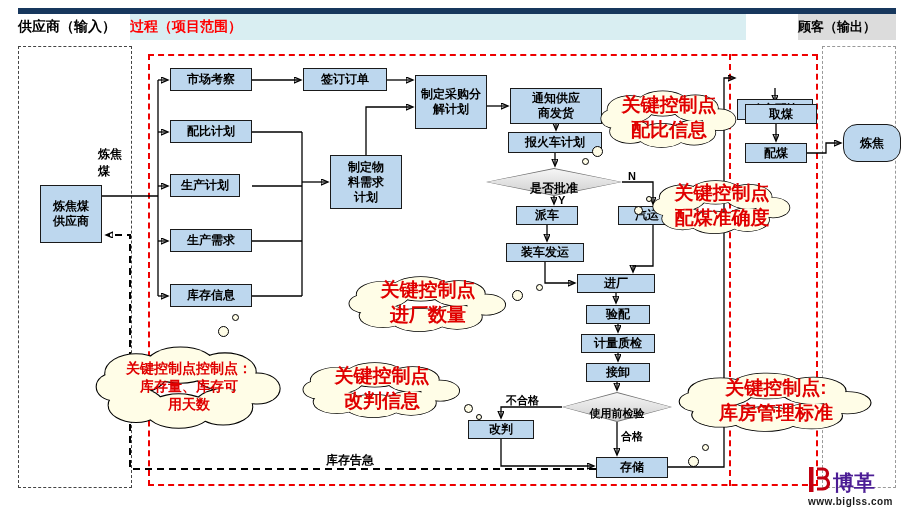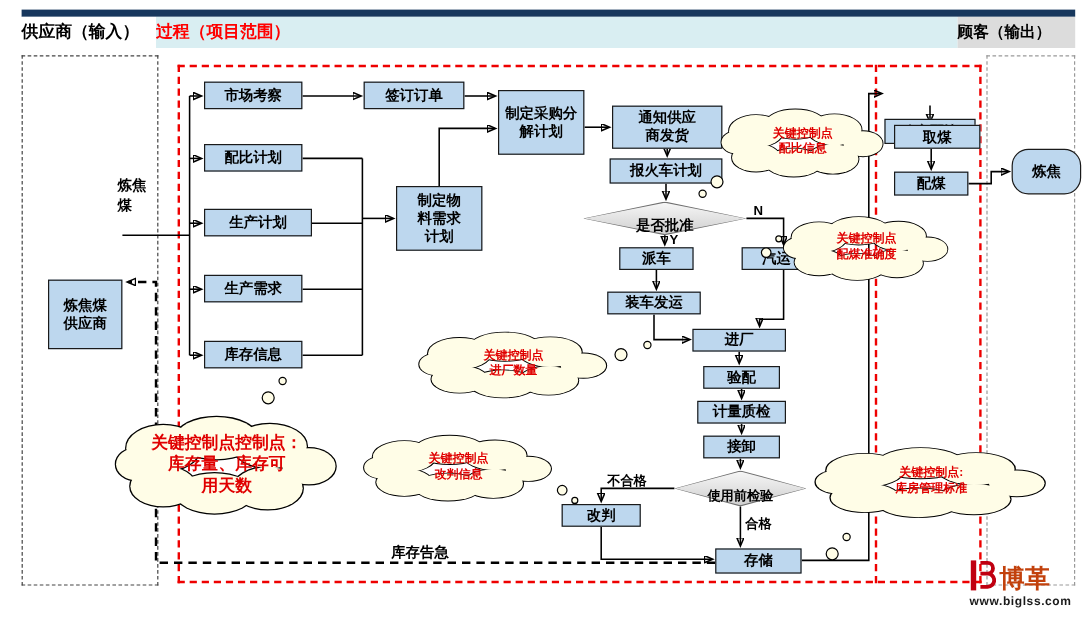--- a/index.html
+++ b/index.html
@@ -5,21 +5,21 @@
   html,body { margin:0; padding:0; background:#fff; }
   body { width:910px; height:515px; }
   .stage { position:relative; width:910px; height:515px; background:#fff; overflow:hidden;
            font-family:"Liberation Sans", sans-serif; color:#000; }
 
   
   .top-bar { position:absolute; left:18px; top:8px; width:878px; height:6px; background:#17375D; z-index:2; }
   .hdr { position:absolute; top:14px; height:26px; display:flex; align-items:center; justify-content:flex-start;
          font-weight:bold; font-size:14px; z-index:2; box-sizing:border-box; }
   .hdr-supplier { left:18px;  width:112px; background:#ffffff; color:#000; }
-  .hdr-process  { left:130px; width:668px; background:#D9EEF2; color:#FF0000; }
+  .hdr-process  { left:130px; width:616px; background:#D9EEF2; color:#FF0000; }
   .hdr-customer { left:798px; width:98px;  background:#DCDCDC; color:#000; font-size:13px; }
 
   
   .region { position:absolute; box-sizing:border-box; z-index:0; }
   .region-supplier { left:18px;  top:46px; width:114px; height:442px; border:1px dashed #444; }
   .region-process  { left:148px; top:54px; width:670px; height:432px; border:2px dashed #EE0000; }
   .divider-red     { left:729px; top:54px; width:0;     height:432px; border-left:2px dashed #EE0000; }
   .region-customer { left:822px; top:46px; width:74px;  height:442px; border:1px dashed #999; }
 
   
@@ -37,29 +37,29 @@
   .d-outer, .d-inner { position:absolute; clip-path:polygon(50% 0,100% 50%,50% 100%,0 50%); }
   .d-outer { inset:0; background:#6f6f6f; }
   .d-inner { inset:1px; background:linear-gradient(#f6f6f6,#cfcfcf); }
   .d-label { position:relative; z-index:1; font-size:12px; font-weight:600;margin-top:12px; }
 
   .lbl { position:absolute; font-size:11px; font-weight:600; z-index:3; }
 
   
   .cloud { position:absolute; display:flex; align-items:center; justify-content:center; z-index:4; }
   .cloud-svg { position:absolute; inset:0; width:100%; height:100%; }
-  .cloud-text { position:relative; z-index:1; font-weight:bold; color:#E00000; font-size:10px;
+  .cloud-text { position:relative; z-index:1; font-weight:bold; color:#E00000; font-size:19px;
                 text-align:center; white-space:pre-line; line-height:1.3; }
   .bubble { position:absolute; background:#FFFDE7; border:1.5px solid #000; border-radius:50%;
             box-sizing:border-box; z-index:4; }
 
   
   .logo { position:absolute; left:808px; top:466px; width:98px; z-index:2; }
   .logo-row { display:flex; align-items:flex-end; gap:3px; }
-  .logo-brand { font-size:21px; font-weight:bold; color:#c2410c; line-height:1; }
+  .logo-brand { font-size:21px; font-weight:bold; color:#4c1d95; line-height:1; }
   .logo-url { font-size:10px; font-weight:bold; color:#1a1a1a; margin-top:3px; letter-spacing:0.5px; }
 </style>
 </head>
 <body>
 
 <div class="stage">
 
   <svg width="0" height="0" style="position:absolute" aria-hidden="true">
     <defs>
       <g id="cloudG">
@@ -140,26 +140,26 @@
     <path d="M562,407 H501 V417" marker-end="url(#ah)"></path>
     <path d="M617,422 V454" marker-end="url(#ah)"></path>
     <path d="M501,439 V466 H593" marker-end="url(#ah)"></path>
     <path d="M668,467 H724 V78 H734" marker-end="url(#ah)"></path>
     <path d="M775,88 V101" marker-end="url(#ah)"></path>
     <path d="M776,124 V140" marker-end="url(#ah)"></path>
     <path d="M807,153 H826 V143 H840" marker-end="url(#ah)"></path>
     <path class="lnd" d="M596,469 H130 V235 H107" marker-end="url(#ah)"></path>
   </svg>
 
-  <div class="box" style="left:40px;top:185px;width:62px;height:58px;padding:5px 10px;margin-top:48px;">炼焦煤供应商</div>
+  <div class="box" style="left:40px;top:185px;width:62px;height:58px;padding:5px 10px;">炼焦煤供应商</div>
   <div class="lbl" style="left:98px;top:146px;width:30px;font-size:12px;">炼焦煤</div>
 
   <div class="box" style="left:170px;top:68px;width:82px;height:23px;">市场考察</div>
   <div class="box" style="left:170px;top:120px;width:82px;height:23px;">配比计划</div>
-  <div class="box" style="left:170px;top:174px;width:90px;height:23px;text-align:right;">生产计划</div>
+  <div class="box" style="left:170px;top:174px;width:70px;height:23px;text-align:right;">生产计划</div>
   <div class="box" style="left:170px;top:229px;width:82px;height:23px;">生产需求</div>
   <div class="box" style="left:170px;top:284px;width:82px;height:23px;">库存信息</div>
 
   <div class="box" style="left:303px;top:68px;width:84px;height:23px;">签订订单</div>
   <div class="box" style="left:415px;top:75px;width:72px;height:54px;padding:0 0;">制定采购分解计划</div>
   <div class="box" style="left:330px;top:155px;width:72px;height:54px;padding:0 15px;">制定物料需求计划</div>
   <div class="box" style="left:510px;top:88px;width:92px;height:36px;padding:0 19px;">通知供应商发货</div>
   <div class="box" style="left:508px;top:132px;width:94px;height:21px;">报火车计划</div>
 
   <div class="diamond" style="left:486px;top:168px;width:136px;height:28px;">

